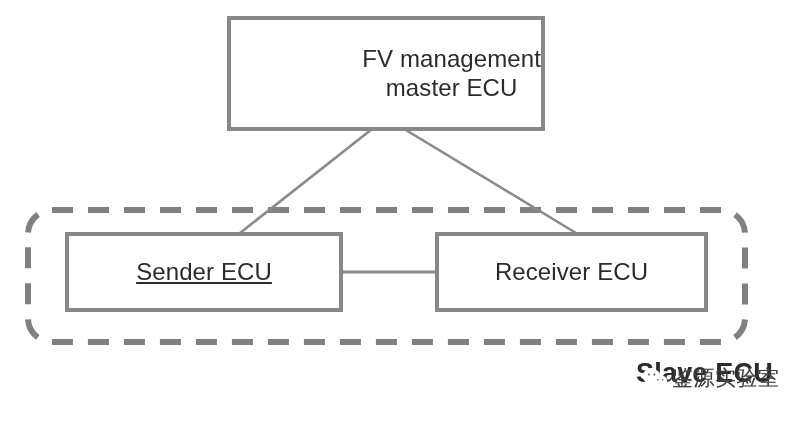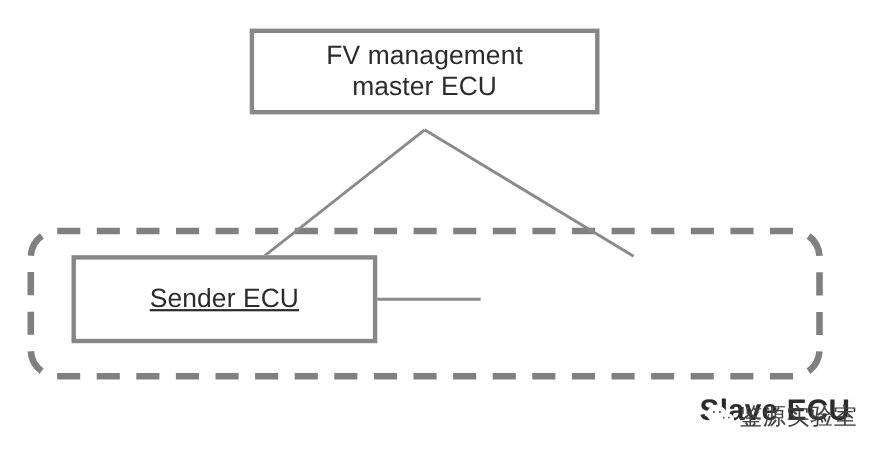--- a/index.html
+++ b/index.html
@@ -40,24 +40,25 @@
   }
   .node-label {
     font-size: 24px;
     line-height: 1.18;
     letter-spacing: 0.1px;
     white-space: pre-line;
     color: #2b2b2b;
   }
   #master-ecu-box {
     left: 227px;
-    top: 26px;
+    top: 16px;
     width: 318px;
-    height: 78px;
+    height: 115px;
     z-index: 4;
+    justify-content: flex-end;
   }
   #sender-ecu-box {
     left: 65px;
     top: 232px;
     width: 278px;
     height: 80px;
     z-index: 4;
     text-decoration: underline;
   }
   #receiver-ecu-box {
@@ -119,20 +120,23 @@
 
   <div class="node-box" id="master-ecu-box">
     <span class="node-label">FV management
 master ECU</span>
   </div>
 
   <div class="node-box" id="sender-ecu-box">
     <span class="node-label">Sender ECU</span>
   </div>
 
+  <div class="node-box" id="receiver-ecu-box">
+    <span class="node-label">Receiver ECU</span>
+  </div>
 
   <div class="slave-group-label">Slave ECU</div>
 
   <div class="watermark">
     <div class="watermark-logo">
       <svg viewBox="0 0 30 24" width="26" height="22" xmlns="http://www.w3.org/2000/svg">
         <ellipse cx="11" cy="10" rx="10.5" ry="8.6" fill="#ffffff"></ellipse>
         <path d="M4 16 L2.2 21.2 L7.4 18.2 Z" fill="#ffffff"></path>
         <ellipse cx="21" cy="15.5" rx="8.2" ry="6.8" fill="#ffffff"></ellipse>
         <path d="M27.5 20.2 L29.4 23.8 L24.8 22.2 Z" fill="#ffffff"></path>

